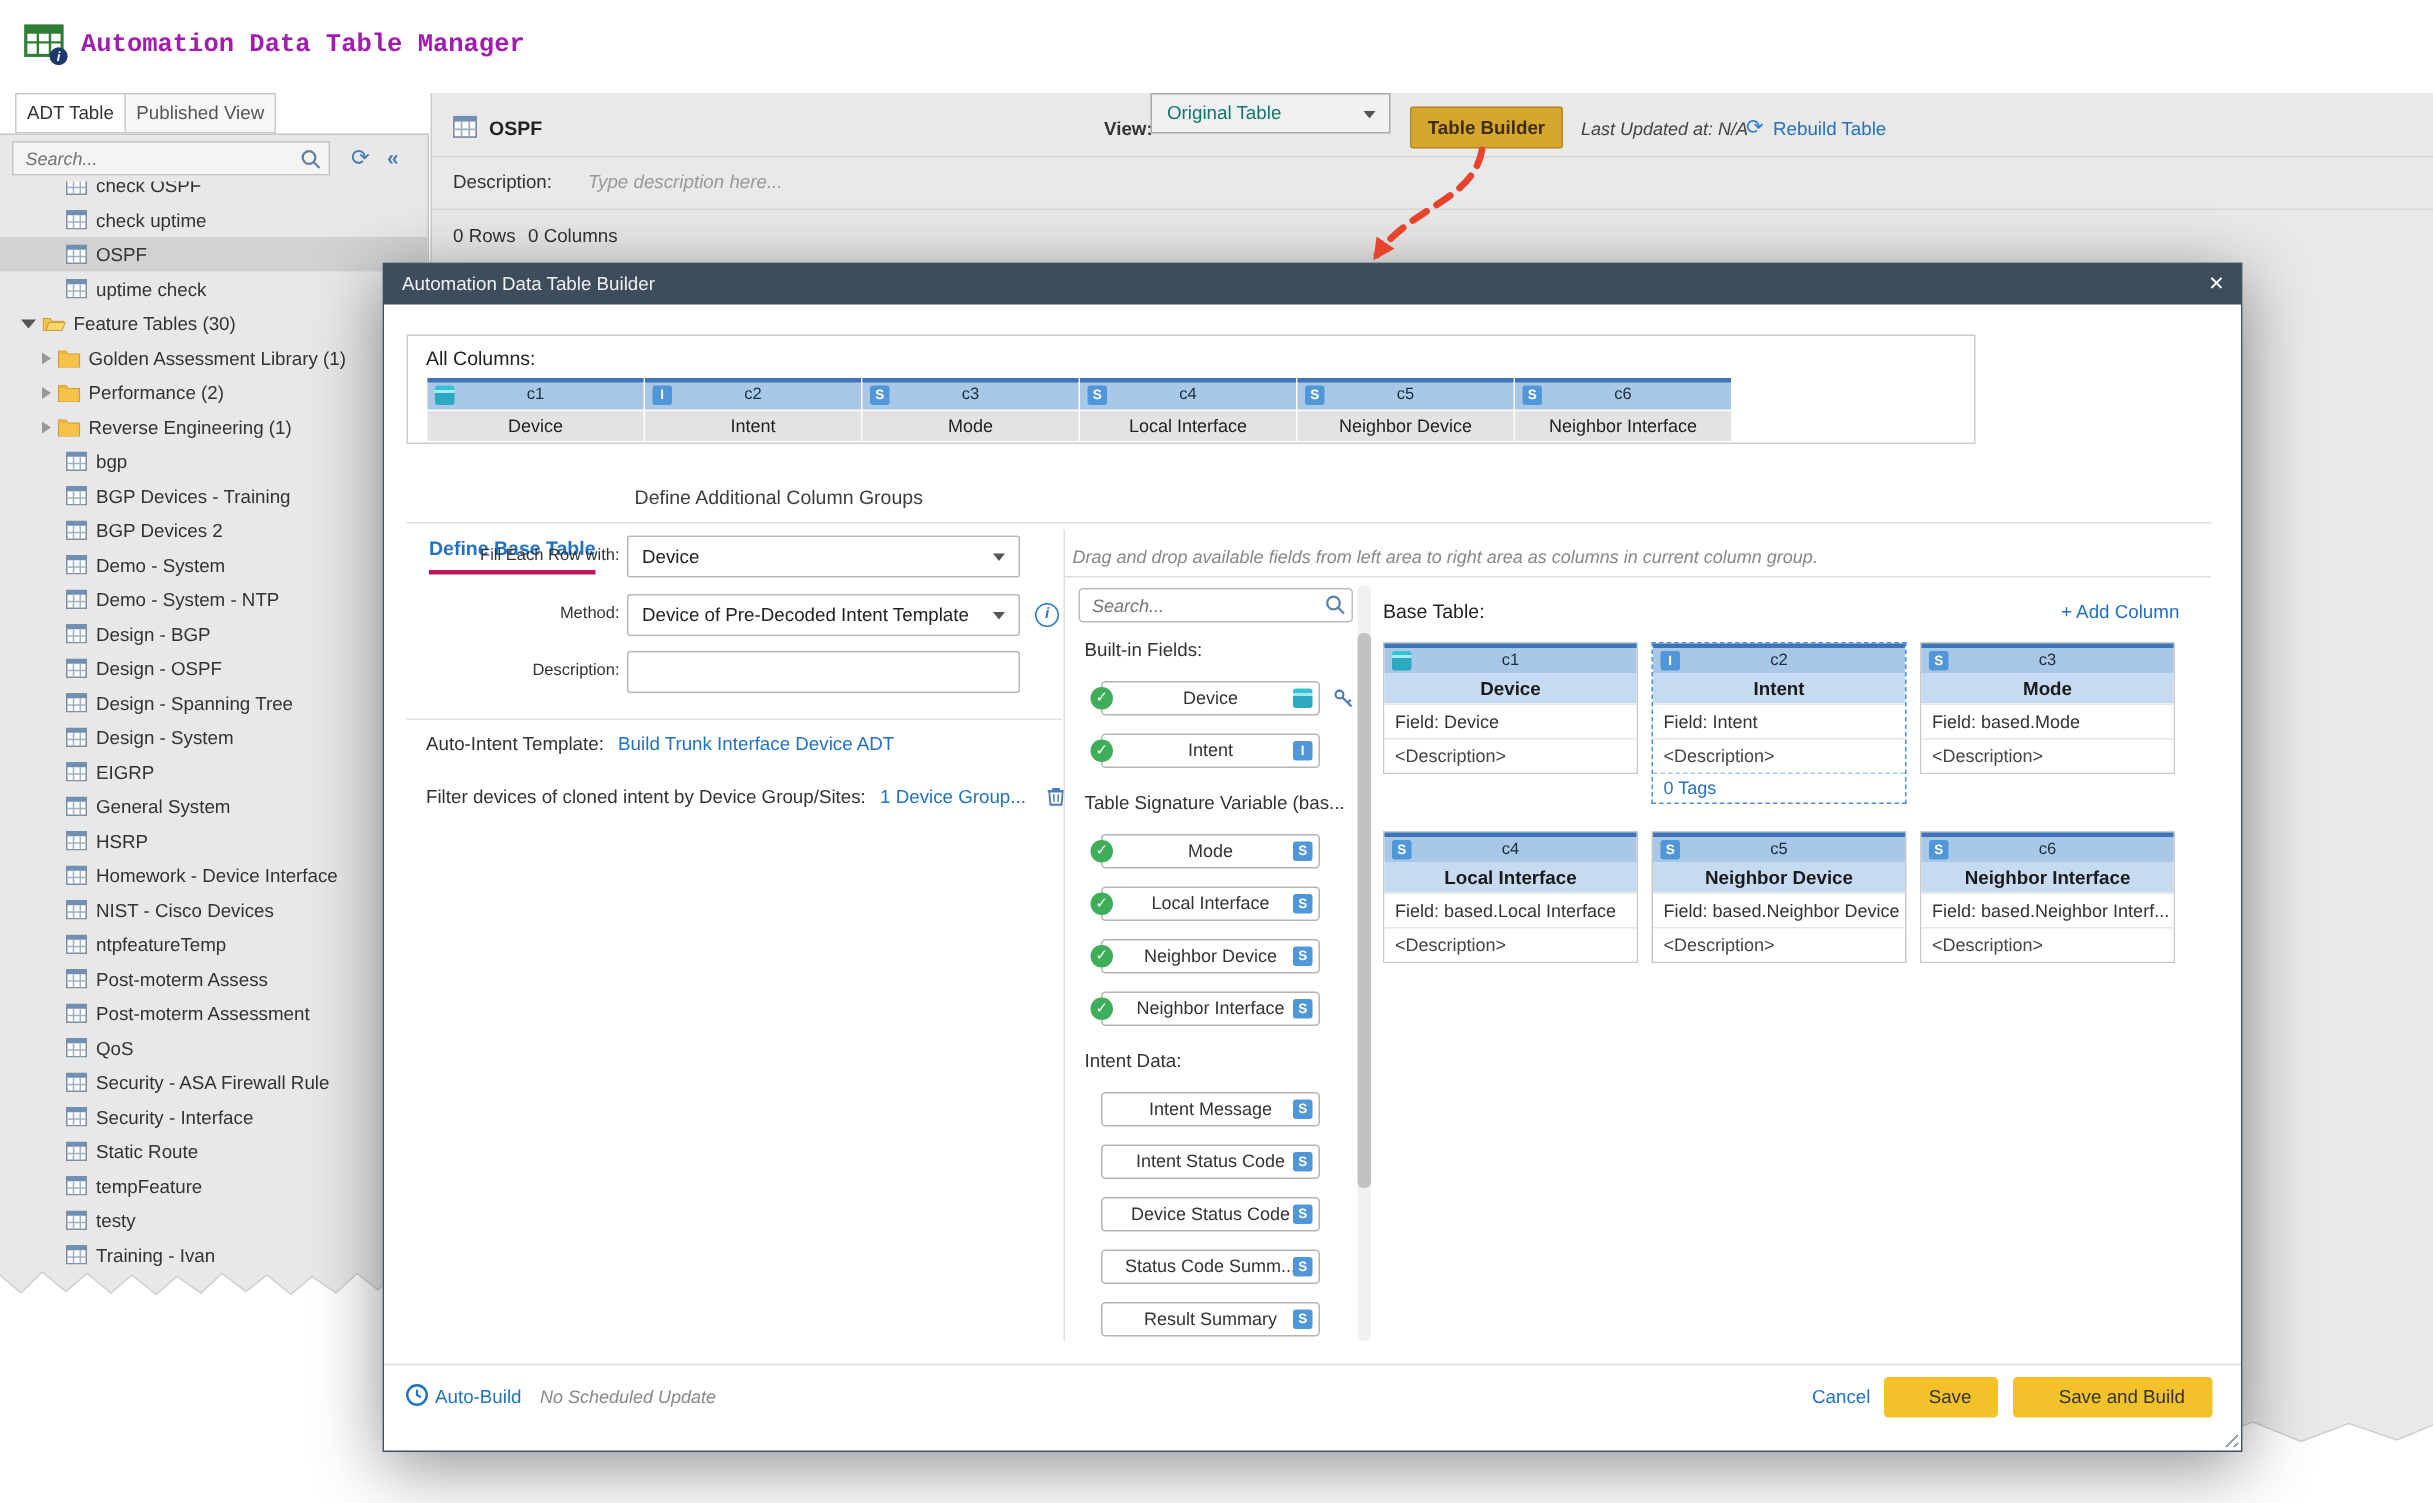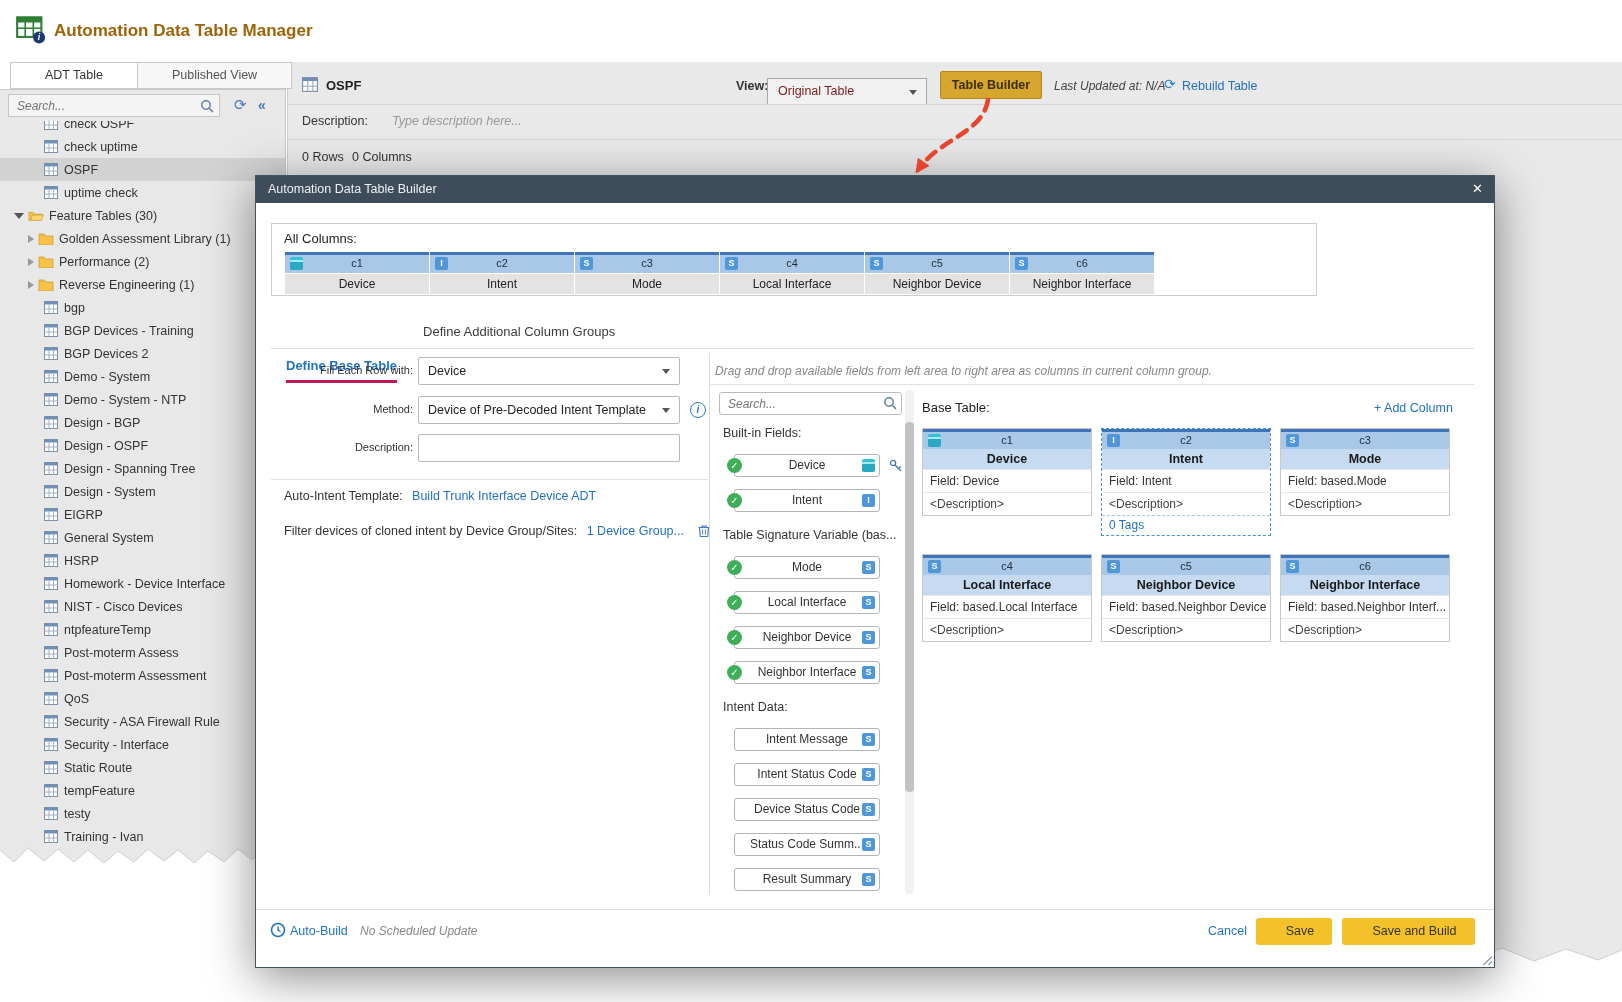--- a/index.html
+++ b/index.html
@@ -3,25 +3,25 @@
 <meta charset="utf-8">
 <style>
   * { box-sizing: border-box; margin: 0; padding: 0; }
   body { margin: 0; background: #fff; }
   .app { position: relative; width: 1622px; height: 1002px; overflow: hidden;
          font-family: "Liberation Sans", sans-serif; background: #fff; outline: 1px solid #9a9a9a; }
 
   
   .hdr { position: absolute; top:0; left:0; width:100%; height:62px; background:#fff; z-index:10; }
   .hdr-icon { position:absolute; left:16px; top:16px; width:30px; height:28px; }
-  .hdr-title { position:absolute; left:54px; top:21px; font-size:17px; font-weight:700; color:#a16207; }
+  .hdr-title { position:absolute; left:54px; top:21px; font-size:17px; font-weight:700; color:#a21caf;font-family:Liberation Mono, monospace; }
 
   
   .side-tabs { position:absolute; top:62px; left:10px; z-index:12; display:flex; }
-  .side-tab { height:27px; line-height:25px; padding:0 34px; font-size:12.5px; color:#333;
+  .side-tab { height:27px; line-height:25px; padding:0 7px; font-size:12.5px; color:#333;
               background:#fff; border:1px solid #c9c9c9; }
   .side-tab.inactive { background:#f7f7f7; color:#555; border-left:none; }
 
   
   .sidebar { position:absolute; top:89px; left:0; width:286px; height:789px; background:#e8e8e8;
              border-top:1px solid #c9c9c9; border-right:1px solid #c9c9c9; z-index:10; overflow:hidden; }
   .sb-search-input { position:absolute; left:8px; top:4px; width:212px; height:23px; border:1px solid #c6c6c6;
              background:#f4f4f4; font-size:12px; font-style:italic; color:#777; padding:0 24px 0 8px;
              font-family:"Liberation Sans", sans-serif; }
   .sb-mag { position:absolute; left:200px; top:9px; width:14px; height:14px; }
@@ -39,22 +39,22 @@
   .arr { display:inline-block; margin-right:4px; flex:none; }
   .arr-open { width:0; height:0; border-left:5px solid transparent; border-right:5px solid transparent; border-top:6px solid #555; }
   .arr-closed { width:0; height:0; border-top:4px solid transparent; border-bottom:4px solid transparent; border-left:6px solid #999; }
 
   
   .main { position:absolute; left:287px; top:62px; width:1335px; height:898px; background:#e9e9e9;
           border-left:1px solid #cfcfcf; z-index:10; }
   .m-ospf-ic { position:absolute; left:14px; top:15px; width:16px; height:15px; }
   .m-title { position:absolute; left:38px; top:16px; font-size:13px; font-weight:700; color:#222; }
   .m-view-label { position:absolute; left:448px; top:17px; font-size:12.5px; font-weight:700; color:#333; }
-  .m-view-select { position:absolute; left:479px; top:16px; width:160px; height:27px; border:1px solid #a8a8a8;
-                   background:#f1f1f1; font-size:12.5px; line-height:25px; padding-left:10px; color:#7f1d1d; }
+  .m-view-select { position:absolute; left:479px; top:0; width:160px; height:27px; border:1px solid #a8a8a8;
+                   background:#f1f1f1; font-size:12.5px; line-height:25px; padding-left:10px; color:#0f766e; }
   .chev { position:absolute; right:9px; top:11px; width:0; height:0; border-left:4.5px solid transparent;
           border-right:4.5px solid transparent; border-top:5.5px solid #555; }
   .m-builder-btn { position:absolute; left:652px; top:9px; width:102px; height:28px; background:#d7a62f;
                    border:1px solid #b3871d; border-radius:2px; font-size:12.5px; font-weight:700; color:#3c2e05;
                    text-align:center; line-height:26px; }
   .m-updated { position:absolute; left:766px; top:17px; font-size:12px; font-style:italic; color:#444; }
   .m-sync { position:absolute; left:876px; top:14px; color:#2980d9; font-size:14px; }
   .m-rebuild { position:absolute; left:894px; top:17px; font-size:12.5px; color:#2272c3; }
   .m-div1 { position:absolute; left:0; top:42px; width:100%; border-bottom:1px solid #d4d4d4; }
   .m-desc-label { position:absolute; left:14px; top:52px; font-size:12.5px; color:#333; }

